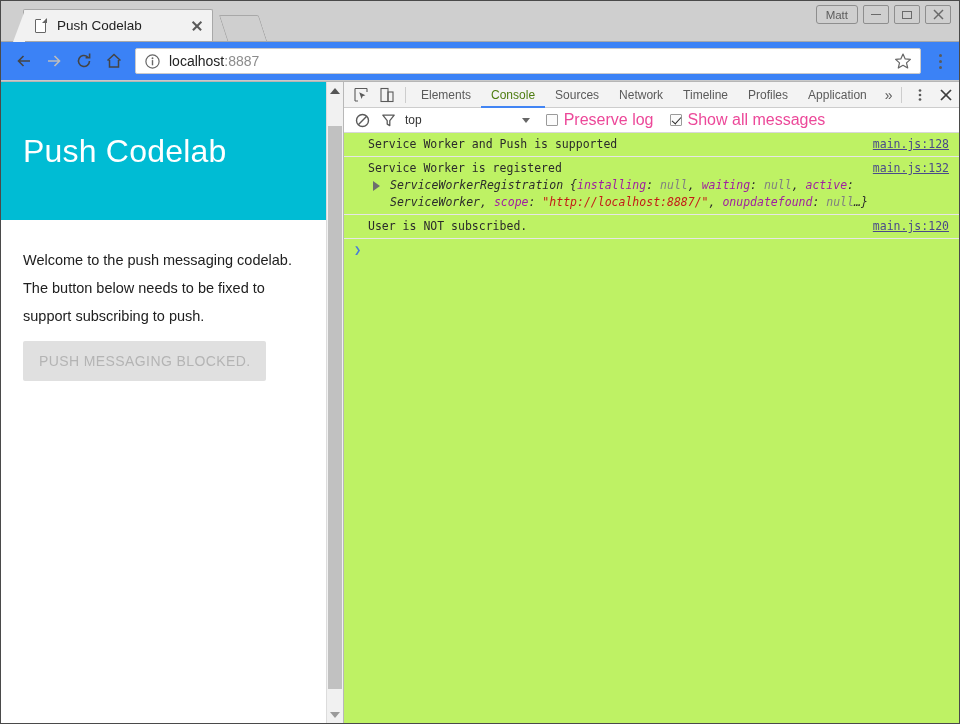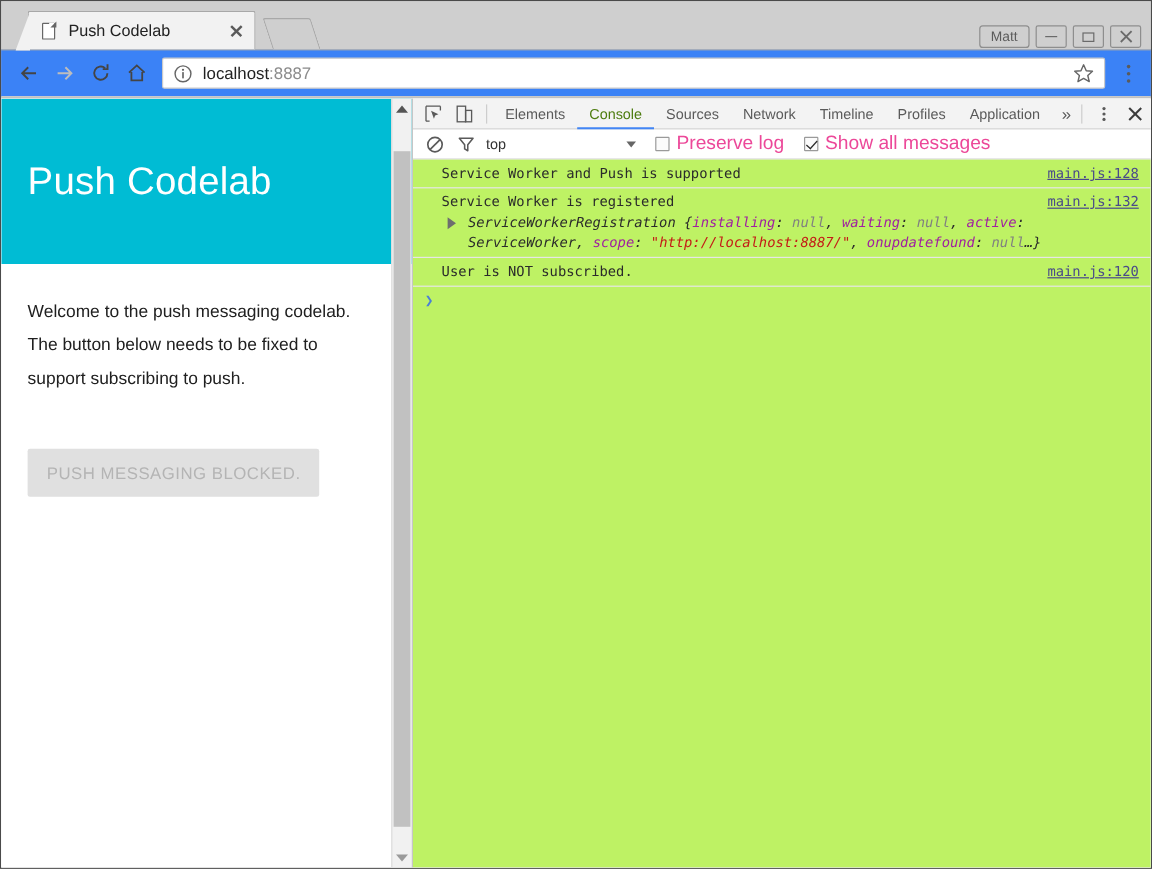--- a/index.html
+++ b/index.html
@@ -92,21 +92,21 @@
     width: 40px; height: 26px;
     border: 1px solid #a8a8a8;
     border-bottom: none;
     background: #cfcfcf;
     transform: skewX(18deg);
     border-radius: 2px 2px 0 0;
   }
 
   .winbtns {
     position: absolute; right: 8px; top: 4px;
-    display: flex; align-items: center; gap: 5px; margin-top: 16px;
+    display: flex; align-items: center; gap: 5px;
   }
   .profilebtn {
     height: 19px; padding: 0 9px;
     border: 1px solid #8e8e8e;
     border-radius: 3px;
     background: #cfcfcf;
     font-size: 11.5px; color: #5c5c5c;
     display: flex; align-items: center;
     font-family: "Liberation Sans", sans-serif;
   }
@@ -185,21 +185,21 @@
     font-weight: 400;
     letter-spacing: 0.2px;
   }
   .page-body { padding: 26px 22px 0 22px; }
   .page-body p {
     font-size: 14.5px; color: #202020;
     line-height: 28px;
     max-width: 290px;
   }
   .push-btn {
-    margin-top: 44px;
+    margin-top: 11px;
     display: inline-block;
     background: #e0e0e0;
     color: #b4b4b4;
     border: none;
     border-radius: 2px;
     font-size: 14px;
     letter-spacing: 0.4px;
     padding: 12px 16px;
     font-family: "Liberation Sans", sans-serif;
   }

